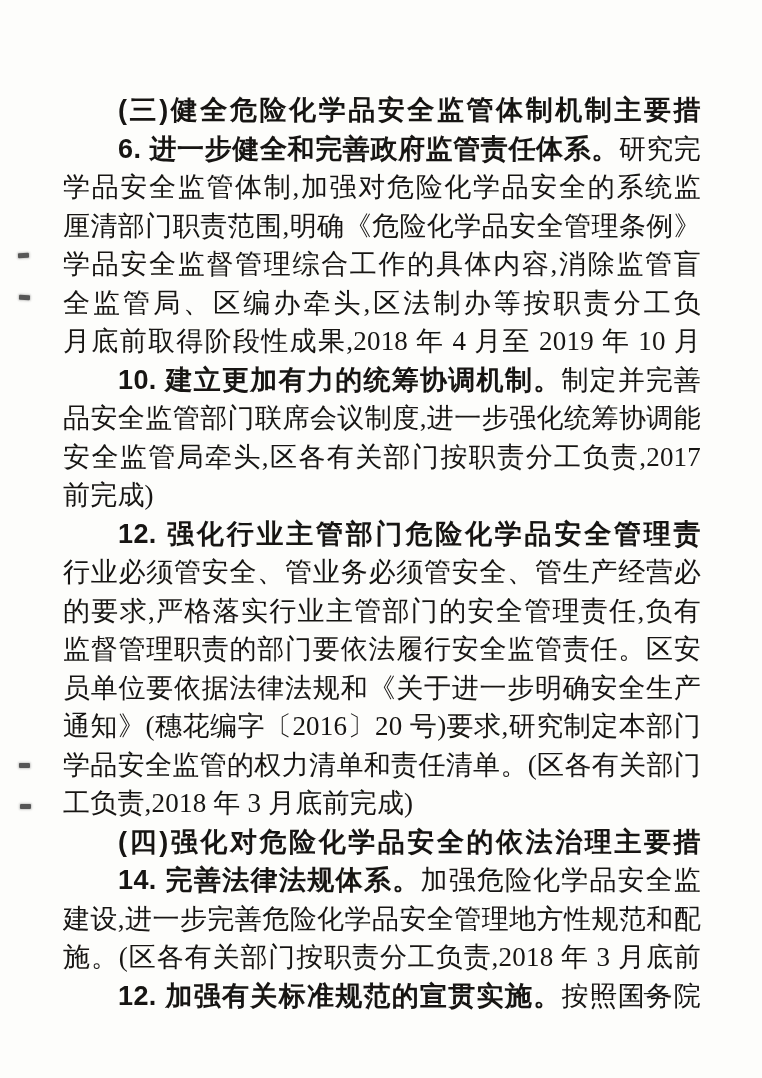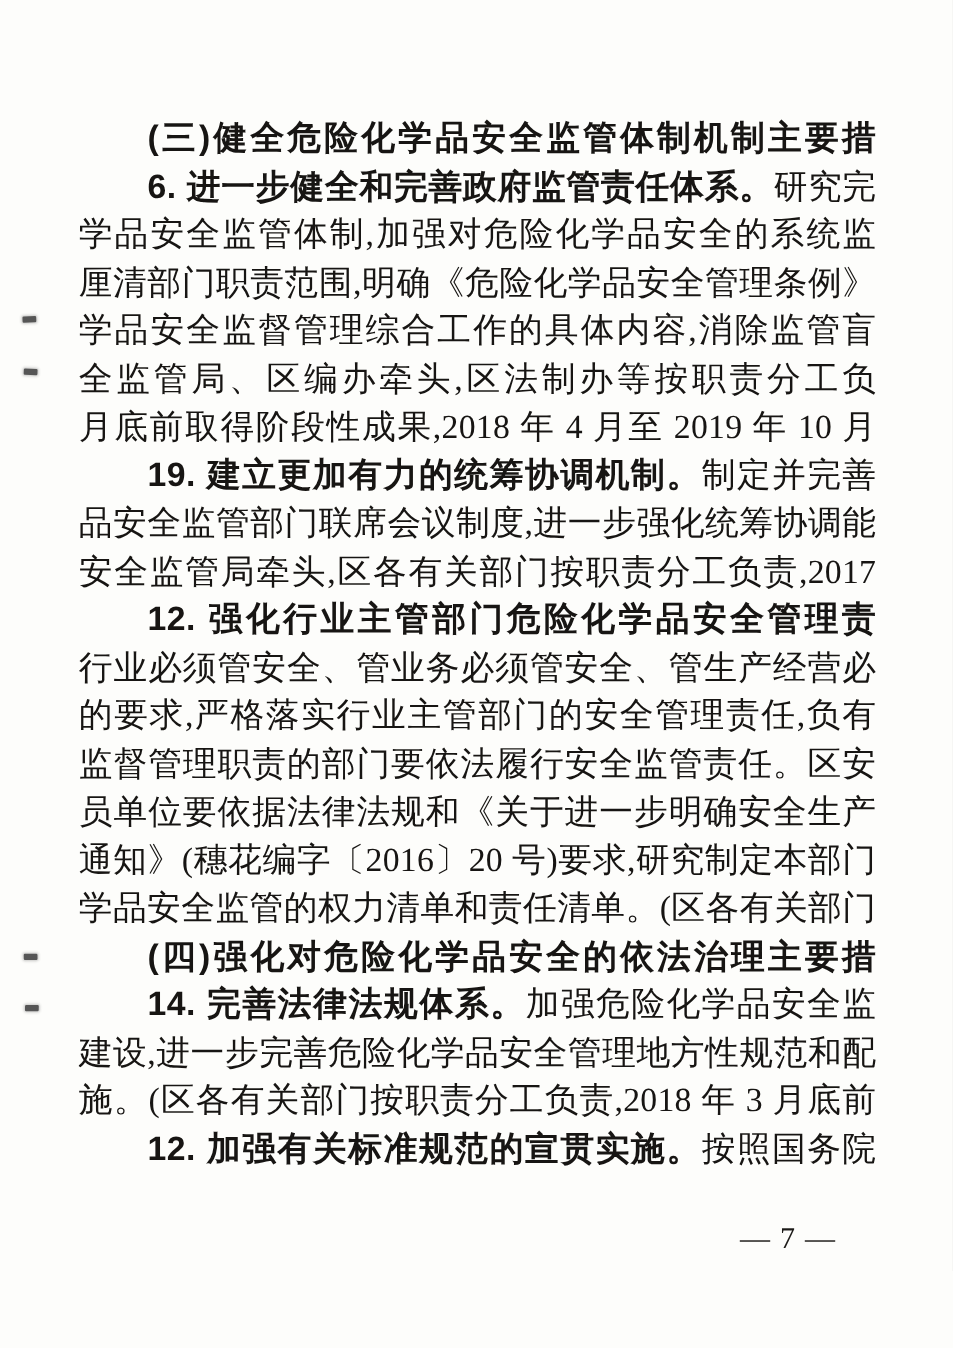--- a/index.html
+++ b/index.html
@@ -74,30 +74,32 @@
   <div class="margin-mark mm4"></div>
 
   <div class="doc" id="doc-body">
       <div class="line indent"><span class="seg bold">(三)健全危险化学品安全监管体制机制主要措施。</span></div>
       <div class="line stretch indent"><span class="seg bold">6. 进一步健全和完善政府监管责任体系。</span><span class="seg">研究完善危险化</span></div>
       <div class="line stretch"><span class="seg">学品安全监管体制,加强对危险化学品安全的系统监管。进一步</span></div>
       <div class="line stretch"><span class="seg">厘清部门职责范围,明确《危险化学品安全管理条例》中危险化</span></div>
       <div class="line stretch"><span class="seg">学品安全监督管理综合工作的具体内容,消除监管盲区。(区安</span></div>
       <div class="line stretch"><span class="seg">全监管局、区编办牵头,区法制办等按职责分工负责,2018 年 3</span></div>
       <div class="line"><span class="seg">月底前取得阶段性成果,2018 年 4 月至 2019 年 10 月深化提升)</span></div>
-      <div class="line stretch indent"><span class="seg bold">19. 建立更加有力的统筹协调机制。</span><span class="seg">制定并完善区危险化学</span></div>
+      <div class="line stretch indent"><span class="seg bold">10. 建立更加有力的统筹协调机制。</span><span class="seg">制定并完善区危险化学</span></div>
       <div class="line stretch"><span class="seg">品安全监管部门联席会议制度,进一步强化统筹协调能力。(区</span></div>
       <div class="line stretch"><span class="seg">安全监管局牵头,区各有关部门按职责分工负责,2017 年 6 月底</span></div>
+      <div class="line"><span class="seg">前完成)</span></div>
       <div class="line stretch indent"><span class="seg bold">12. 强化行业主管部门危险化学品安全管理责任。</span></div>
       <div class="line stretch"><span class="seg">行业必须管安全、管业务必须管安全、管生产经营必须管安全”</span></div>
       <div class="line stretch"><span class="seg">的要求,严格落实行业主管部门的安全管理责任,负有安全生产</span></div>
       <div class="line stretch"><span class="seg">监督管理职责的部门要依法履行安全监管责任。区安委会有关成</span></div>
       <div class="line stretch"><span class="seg">员单位要依据法律法规和《关于进一步明确安全生产工作职责的</span></div>
       <div class="line stretch"><span class="seg">通知》(穗花编字〔2016〕20 号)要求,研究制定本部门危险化</span></div>
       <div class="line stretch"><span class="seg">学品安全监管的权力清单和责任清单。(区各有关部门按职责分</span></div>
+      <div class="line"><span class="seg">工负责,2018 年 3 月底前完成)</span></div>
       <div class="line indent"><span class="seg bold">(四)强化对危险化学品安全的依法治理主要措施。</span></div>
       <div class="line stretch indent"><span class="seg bold">14. 完善法律法规体系。</span><span class="seg">加强危险化学品安全监督管理法制</span></div>
       <div class="line stretch"><span class="seg">建设,进一步完善危险化学品安全管理地方性规范和配套性措</span></div>
       <div class="line"><span class="seg">施。(区各有关部门按职责分工负责,2018 年 3 月底前完成)</span></div>
       <div class="line stretch indent"><span class="seg bold">12. 加强有关标准规范的宣贯实施。</span><span class="seg">按照国务院印发的《深</span></div>
     </div>
 
   <div class="page-number">— 7 —</div>
 </div>
 

